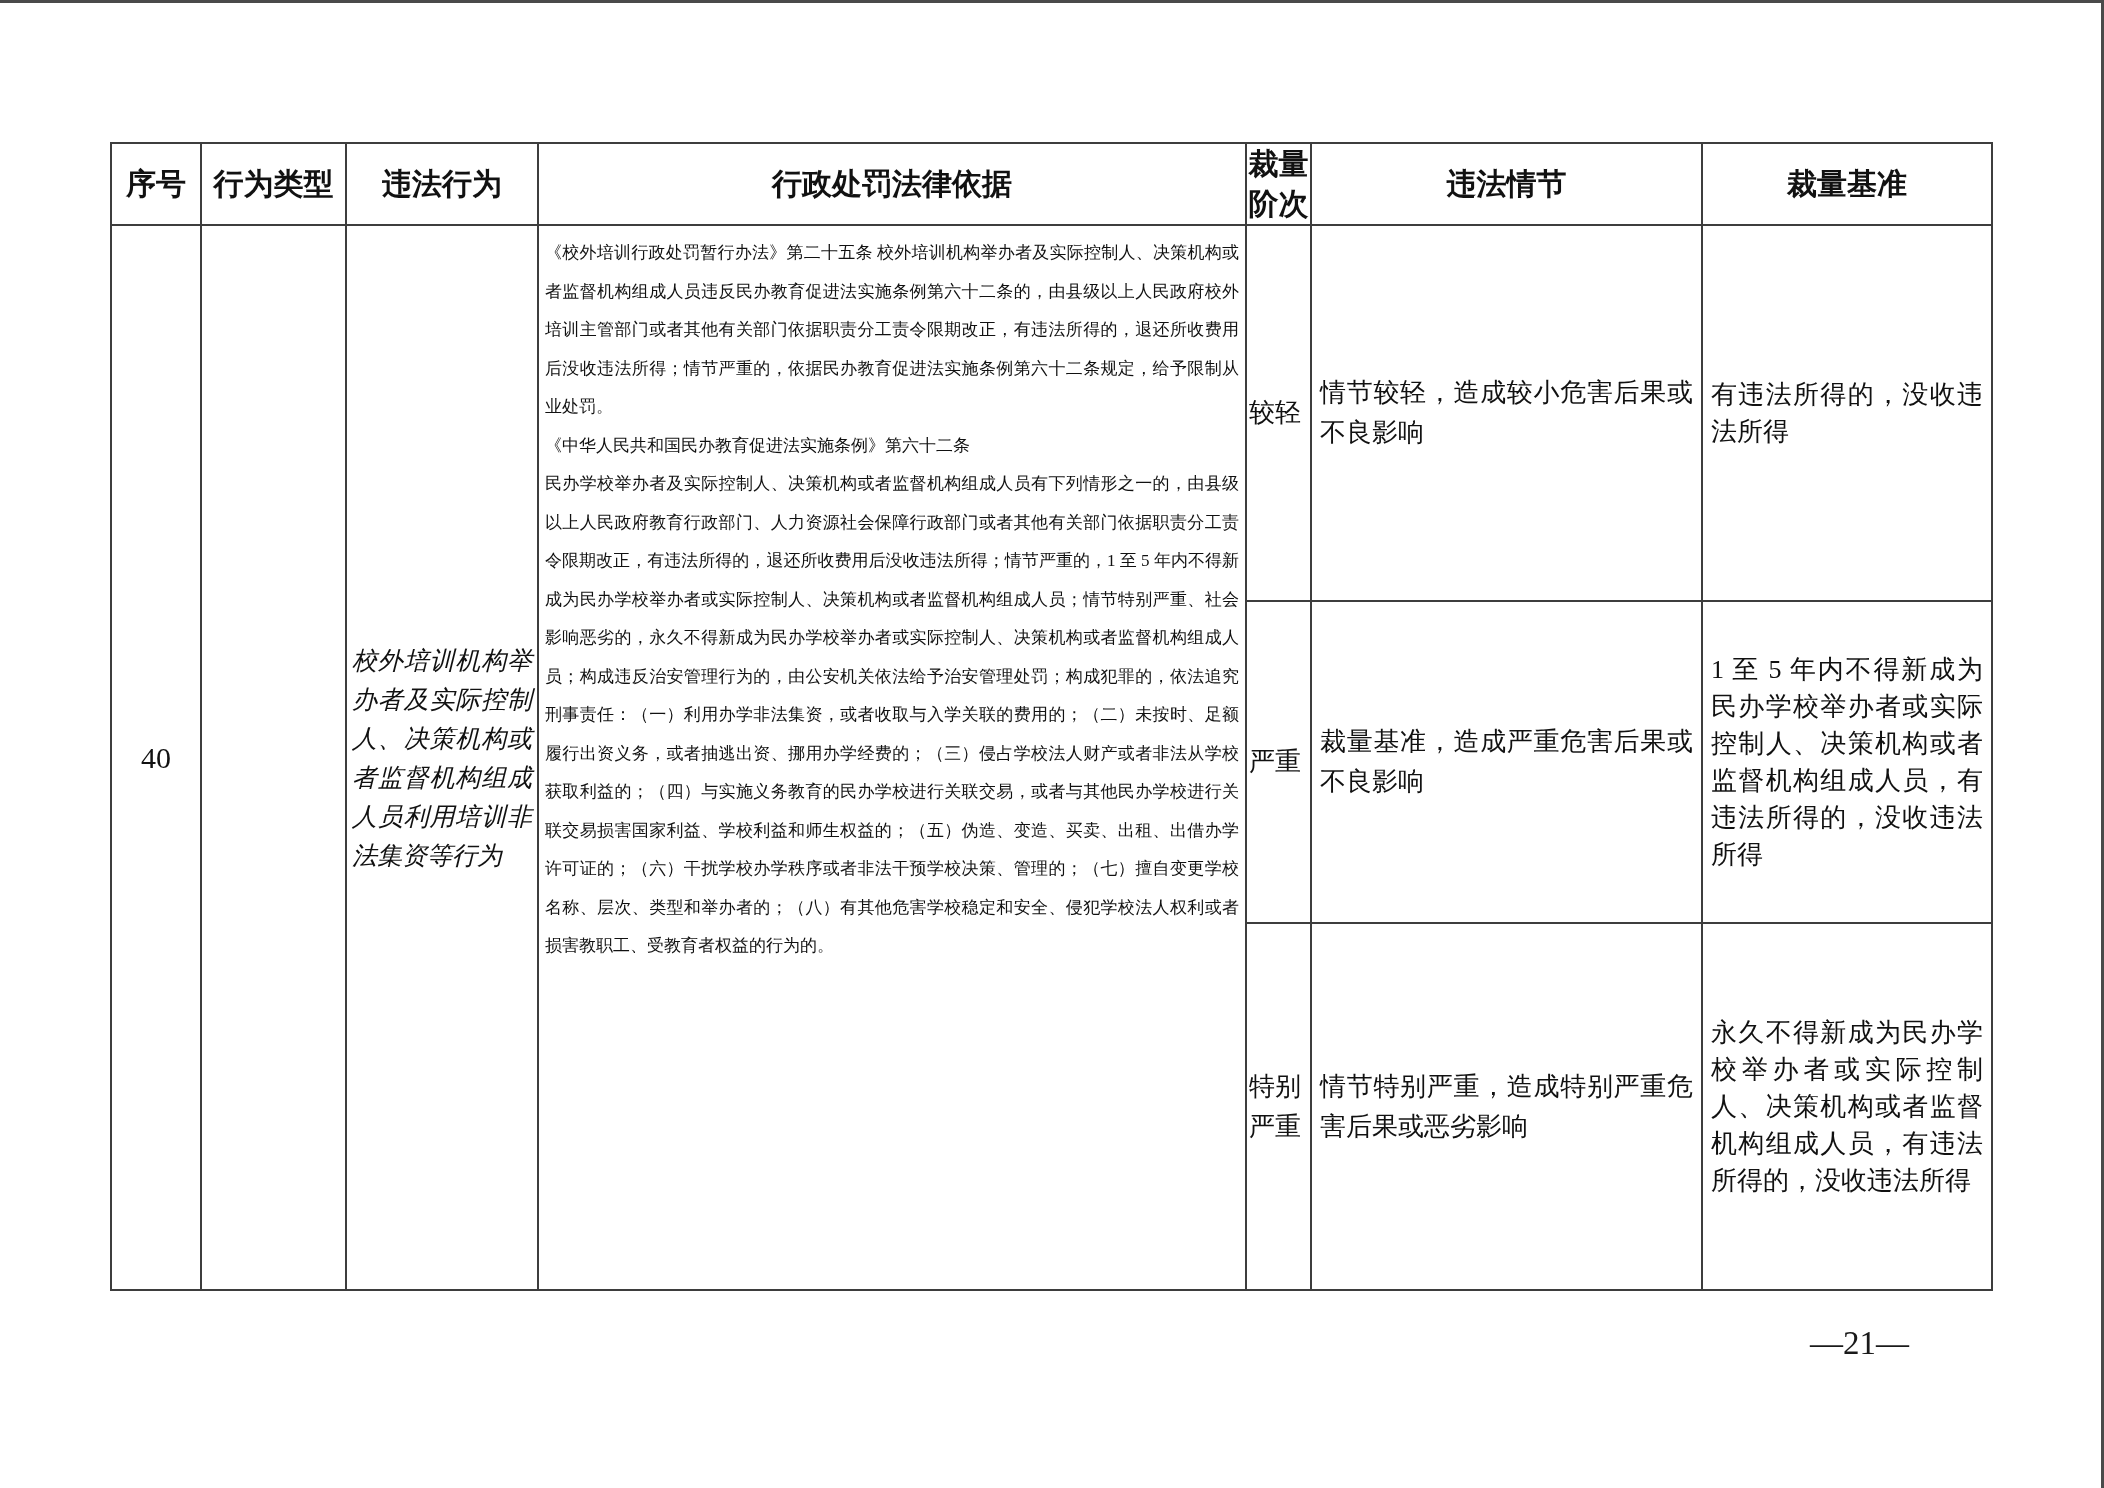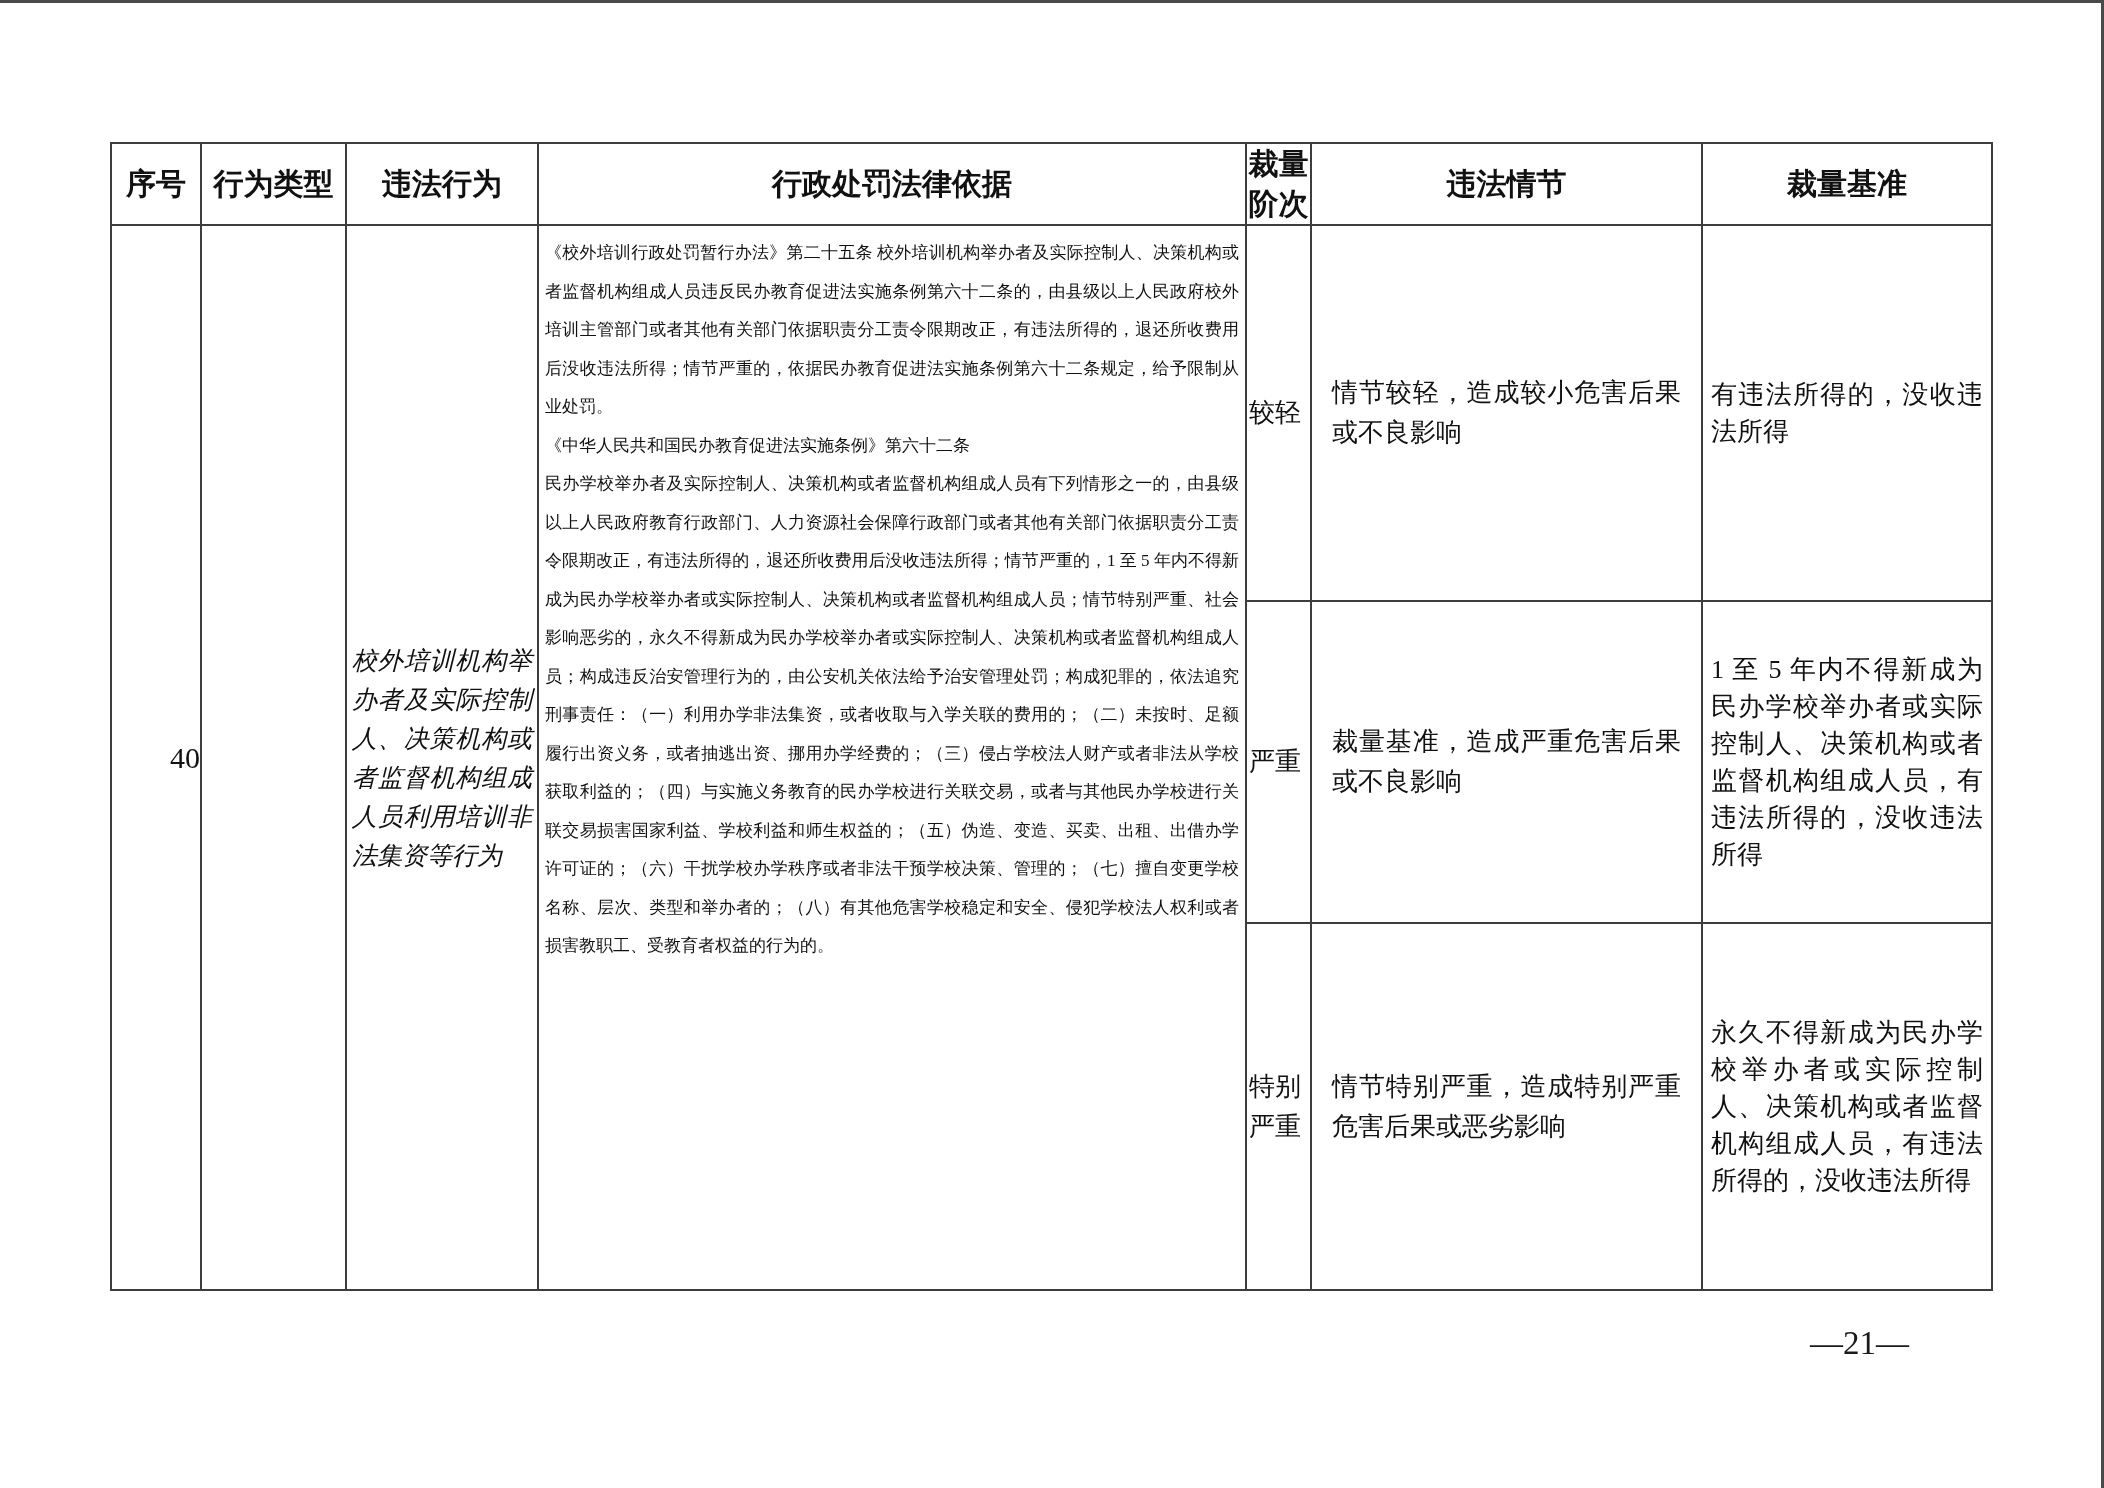--- a/index.html
+++ b/index.html
@@ -30,21 +30,21 @@
   }
   .penalty-table th {
     font-size: 30px;
     font-weight: bold;
     text-align: center;
     vertical-align: middle;
     line-height: 40px;
     padding: 0;
   }
   .cell-serial {
-    text-align: right;
+    text-align: center;
     vertical-align: middle;
     font-size: 30px;
   }
   .cell-illegal-behavior {
     vertical-align: middle;
     text-align: justify;
     font-size: 25px;
     line-height: 39px;
     padding: 0 5px;
     font-style: italic;
@@ -62,21 +62,21 @@
     vertical-align: middle;
     font-size: 26px;
     line-height: 40px;
     padding: 0 2px;
   }
   .cell-circumstances {
     vertical-align: middle;
     text-align: justify;
     font-size: 26px;
     line-height: 40px;
-    padding: 0 20px;
+    padding: 0 8px;
   }
   .cell-benchmark {
     vertical-align: middle;
     text-align: justify;
     font-size: 26px;
     line-height: 37px;
     padding: 0 8px;
     margin-top: 12px;
   }
   .page-number {

